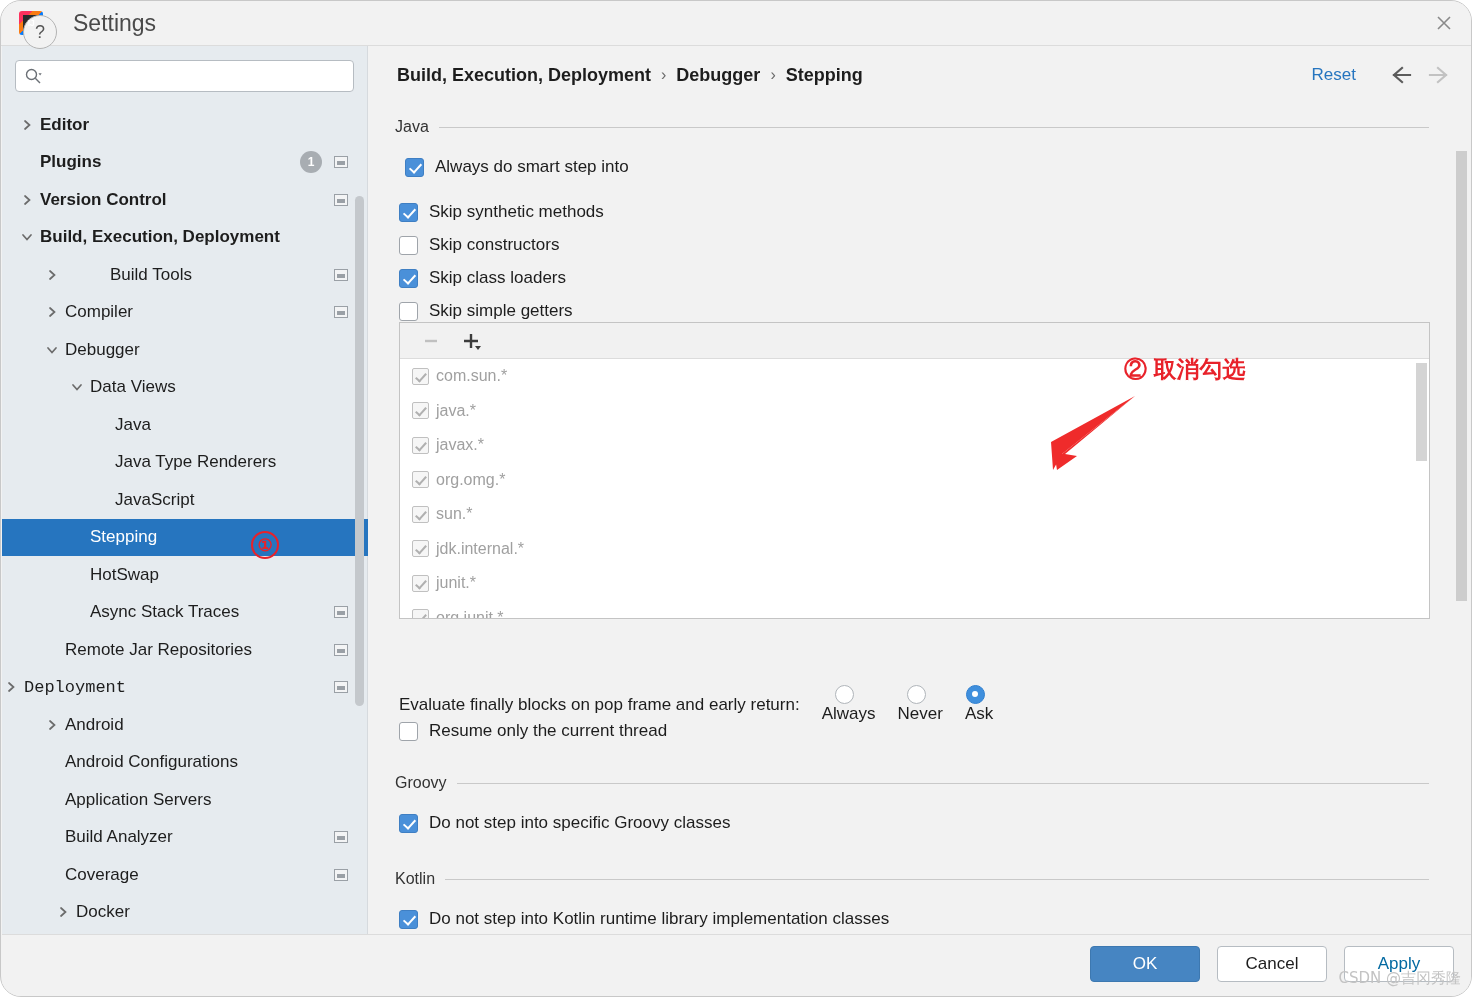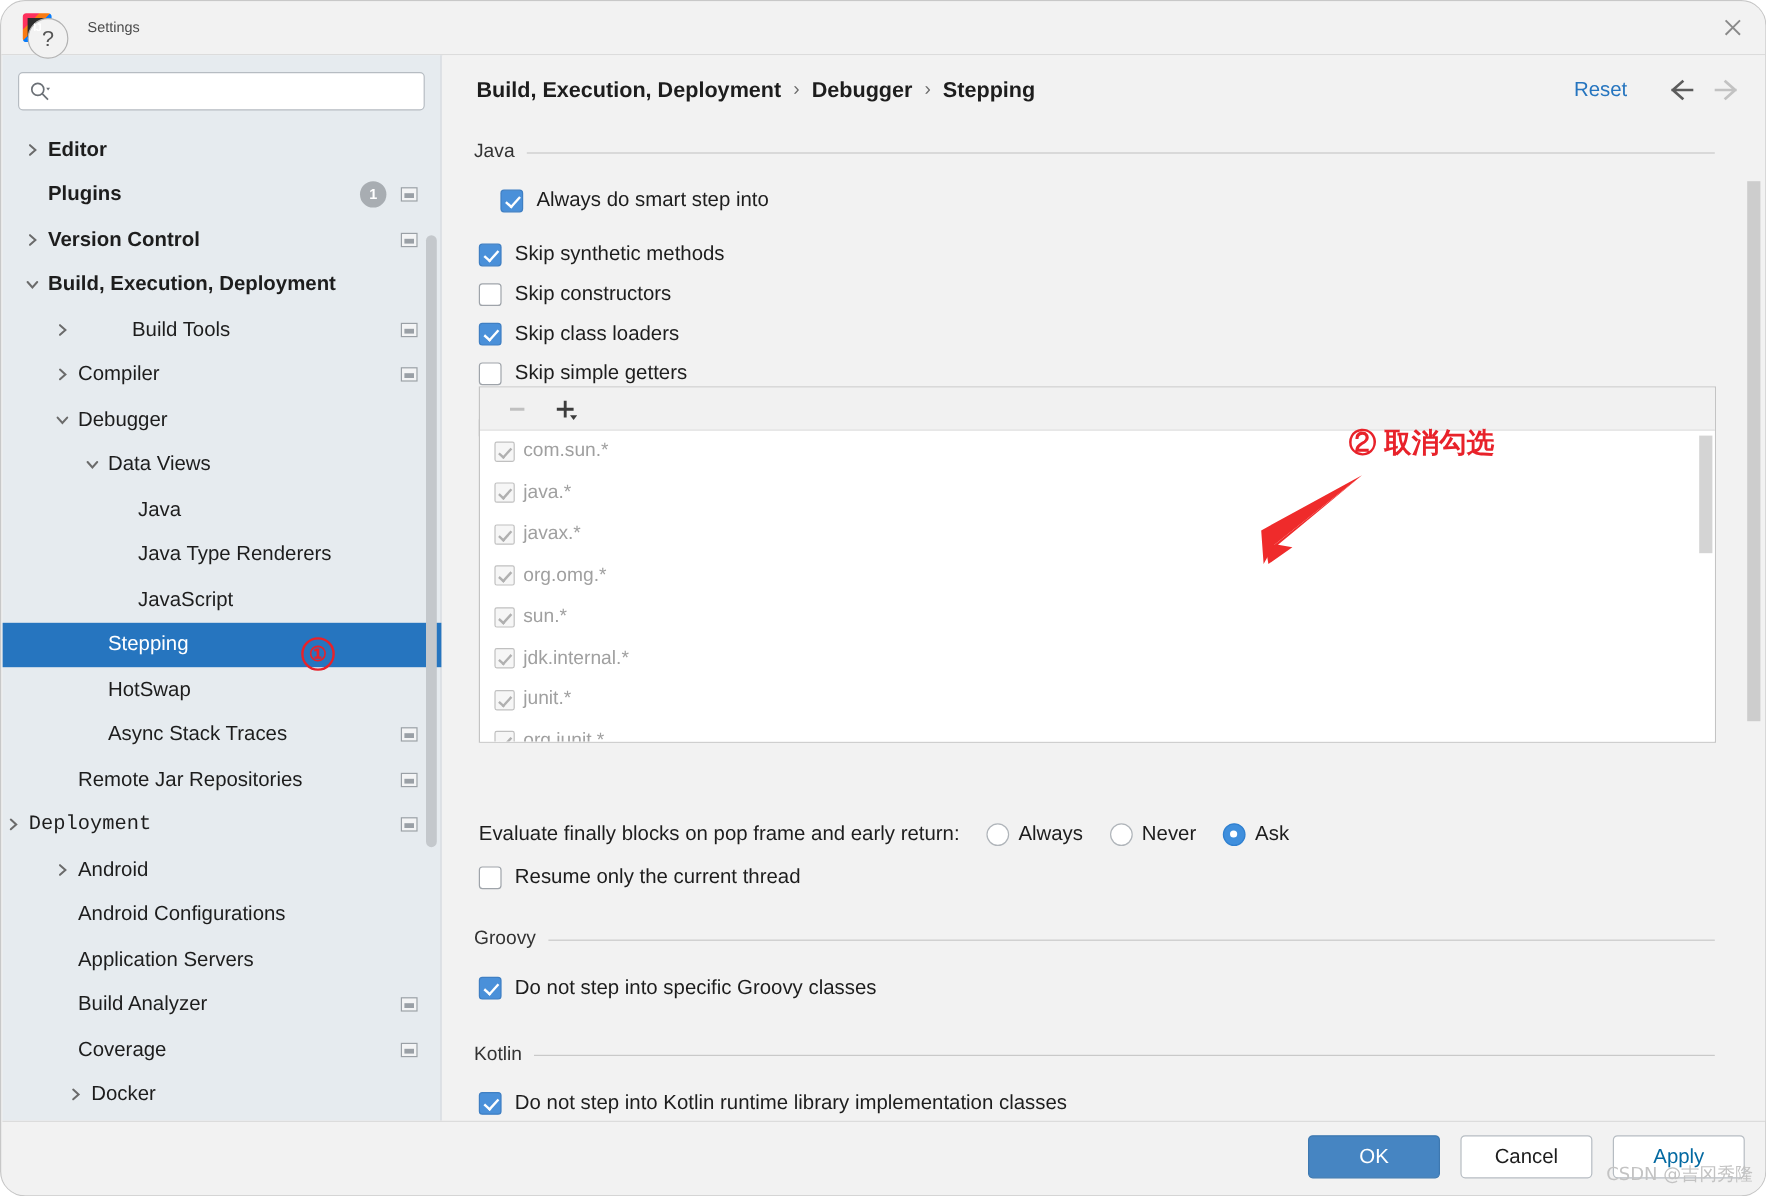--- a/index.html
+++ b/index.html
@@ -38,21 +38,21 @@
     position: absolute; left: 4px; top: 4px; width: 16px; height: 16px;
     background: #2b2b2b;
   }
   #app-icon span {
     position: relative; z-index: 2;
     color: #ffffff; font-size: 9px; font-weight: bold;
     font-family: "Liberation Sans", sans-serif;
     letter-spacing: -0.5px;
   }
   #title-text {
-    margin-left: 30px; font-size: 12px; color: #4a4a4a;
+    margin-left: 30px; font-size: 23px; color: #4a4a4a;
   }
   #close-btn {
     position: absolute; right: 0; top: 0; width: 58px; height: 44px;
     display: flex; align-items: center; justify-content: center;
     cursor: pointer;
   }
   #close-btn svg { display: block; }
 
   
   #sidebar {
@@ -218,21 +218,21 @@
   #list-scrollbar {
     position: absolute; right: 2px; top: 40px;
     width: 11px; height: 98px; background: #d4d4d4; border-radius: 0;
   }
 
   
   #eval-row {
     position: absolute; left: 398px; top: 684px;
     display: flex; align-items: center; font-size: 17px; color: #1d1d1d;
   }
-  .radio-opt { display: flex; align-items: center; margin-left: 22px; cursor: pointer; }
+  .radio-opt { display: flex; align-items: center; margin-left: 22px; cursor: pointer; flex-direction: column; }
   .rdo {
     width: 19px; height: 19px; border-radius: 50%;
     border: 1.4px solid #b0b5ba; background: #ffffff;
     margin-right: 8px; flex: none; position: relative;
   }
   .rdo.on { background: #3f8fdd; border-color: #3080d0; }
   .rdo.on::after {
     content: ""; position: absolute; left: 5px; top: 5px;
     width: 6px; height: 6px; border-radius: 50%; background: #ffffff;
   }
@@ -481,21 +481,21 @@
       </div>
     </div>
 
     <div id="content">
 
       <div class="section-head" style="top:14px">
         <span>Java</span>
         <span class="hline"></span>
       </div>
 
-      <div class="chk-row" style="left:48px; top:53px">
+      <div class="chk-row" style="left:36px; top:53px">
         <span class="cbx on"></span>
         <span>Always do smart step into</span>
       </div>
       <div class="chk-row" style="left:30px; top:98px">
         <span class="cbx on"></span>
         <span>Skip synthetic methods</span>
       </div>
       <div class="chk-row" style="left:30px; top:131px">
         <span class="cbx"></span>
         <span>Skip constructors</span>

